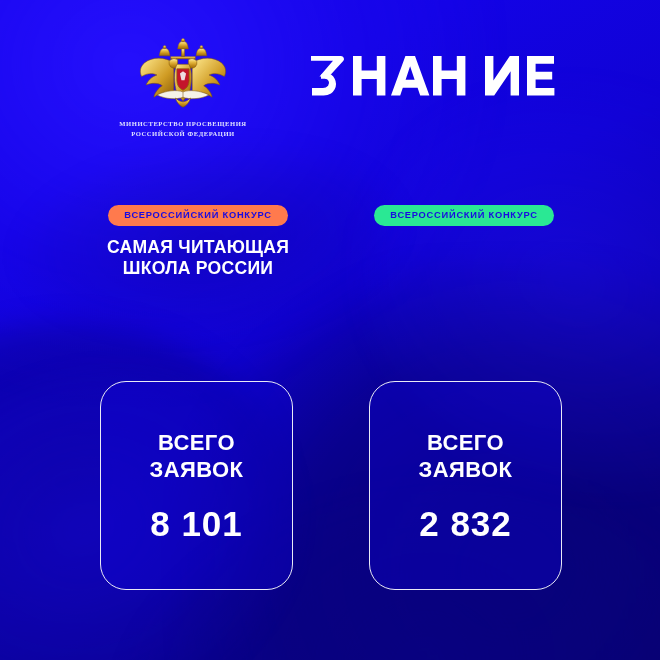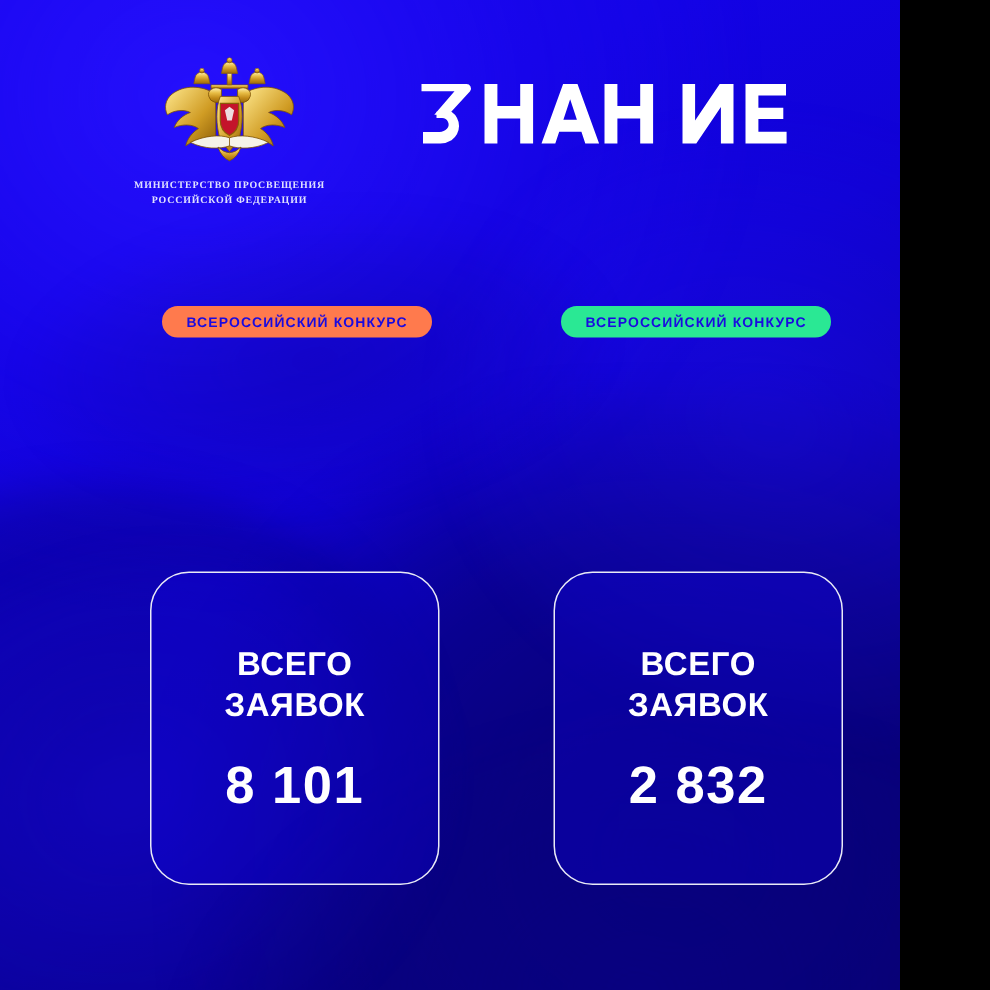--- a/index.html
+++ b/index.html
@@ -3,21 +3,21 @@
 <meta charset="utf-8">
 <title>Знание — Всероссийские конкурсы</title>
 <style>
   html, body {
     margin: 0;
     padding: 0;
     background: #000;
   }
   .stage {
     position: relative;
-    width: 600px;
+    width: 660px;
     height: 660px;
     overflow: hidden;
     font-family: "Liberation Sans", "DejaVu Sans", sans-serif;
     background: #1203e2;
   }
 
   
   .bg-base {
     position: absolute;
     inset: 0;
@@ -306,20 +306,22 @@
         </svg>
       </div>
     </div>
 
     <div class="columns">
 
       <div class="col col-left">
         <div class="badge-wrap">
           <span class="badge badge-orange">ВСЕРОССИЙСКИЙ КОНКУРС</span>
         </div>
+        <div class="col-title">САМАЯ ЧИТАЮЩАЯ
+ШКОЛА РОССИИ</div>
       </div>
 
       <div class="col col-right">
         <div class="badge-wrap">
           <span class="badge badge-green">ВСЕРОССИЙСКИЙ КОНКУРС</span>
         </div>
       </div>
     </div>
 
     <div class="cards">

